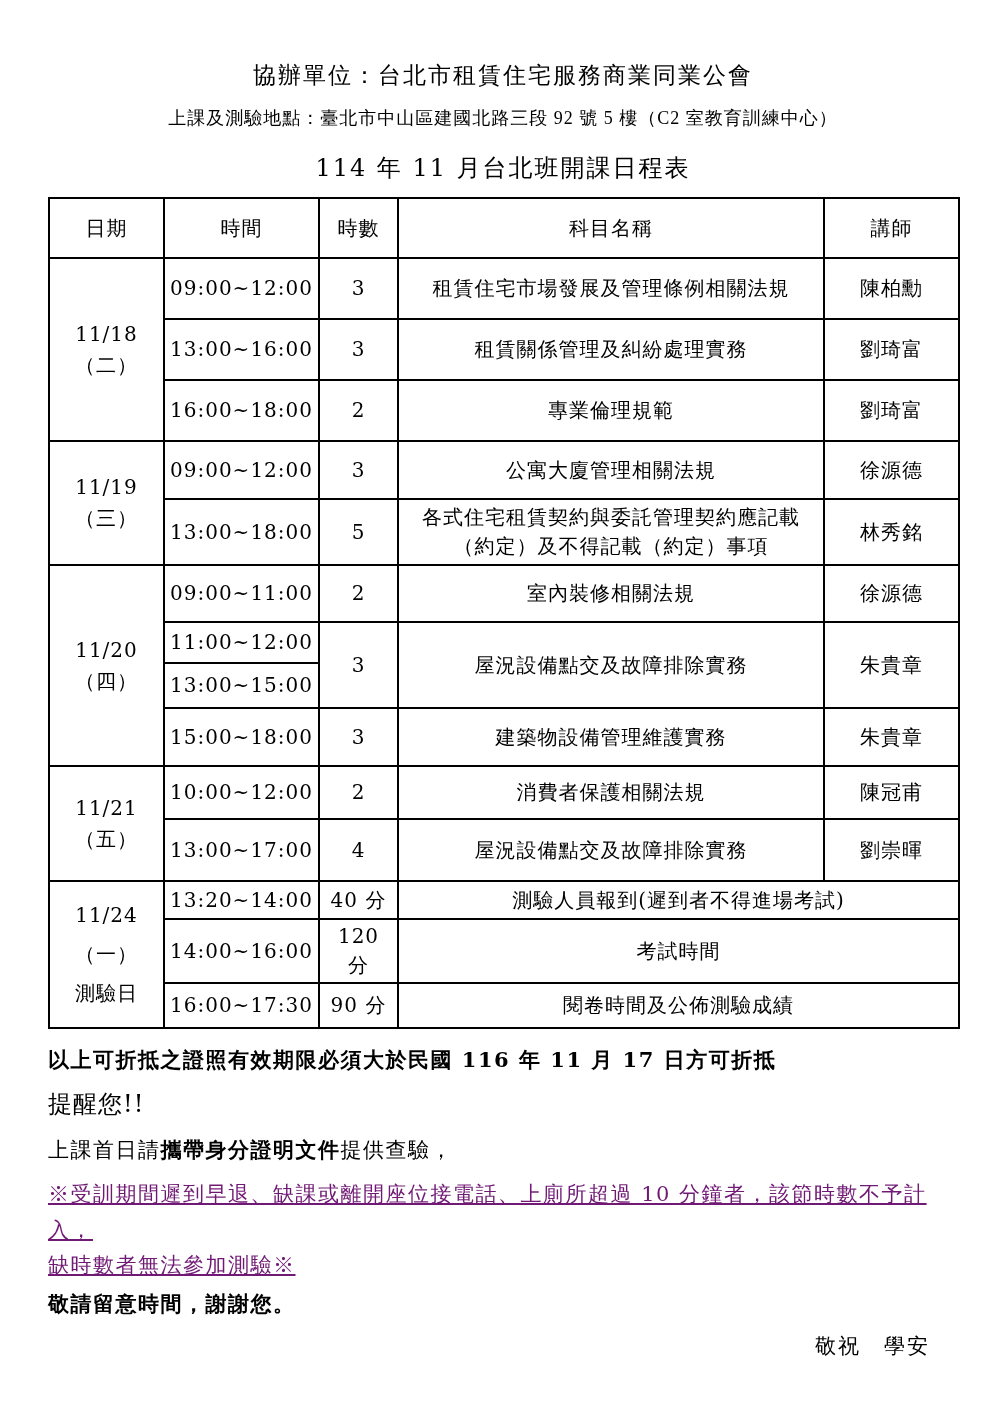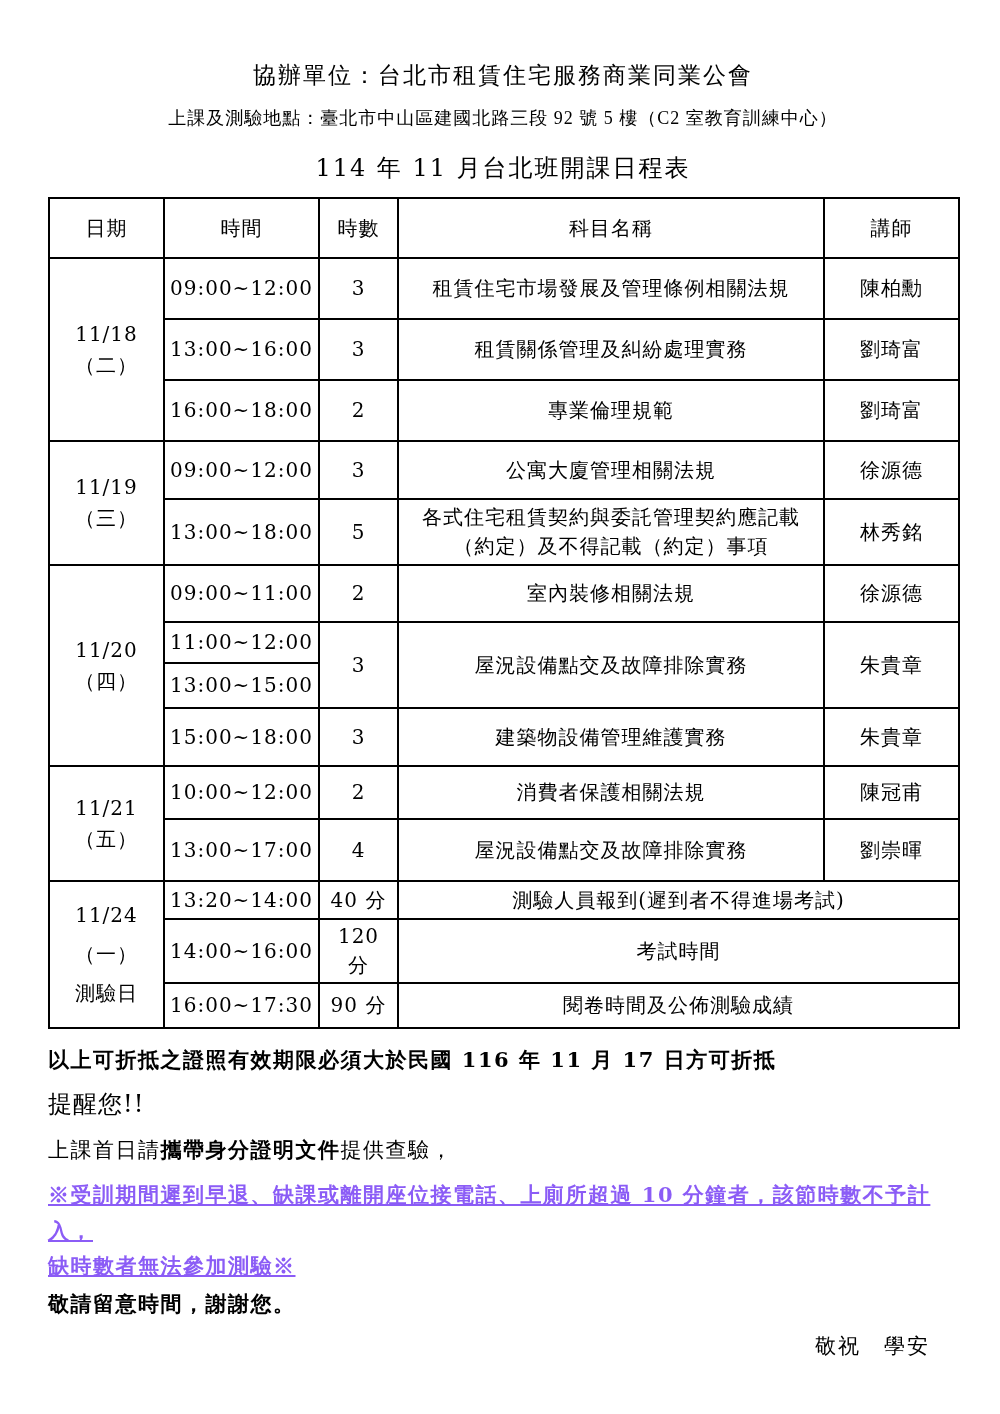--- a/index.html
+++ b/index.html
@@ -33,22 +33,22 @@
   td.datec .dline { line-height:1.55; }
   td.datec.exam .dline { line-height:1.95; }
   td.merged-act { text-align:center; letter-spacing:1px; }
 
   
   .notes { margin-top:17px; }
   .n-validity { font-size:21px; font-weight:bold; letter-spacing:1.5px; margin:0 0 14px 0; }
   .n-remind  { font-size:24px; letter-spacing:1px; margin:0 0 16px 0; }
   .n-id      { font-size:21px; letter-spacing:1.5px; margin:0 0 13px 0; }
   .n-id b    { letter-spacing:1.5px; }
-  .n-warn    { font-size:21px; font-weight:bold; letter-spacing:1.5px;
-               color:#8b5cf6; margin:0 0 5px 0; line-height:1.7; }
+  .n-warn    { font-size:21px; font-weight:normal; letter-spacing:1.5px;
+               color:#701a75; margin:0 0 5px 0; line-height:1.7; }
   .n-warn span { text-decoration:underline; }
   .n-attn    { font-size:21px; font-weight:bold; letter-spacing:1.5px; margin:6px 0 0 0; }
   .n-close   { font-size:21px; letter-spacing:2px; text-align:right;
                padding-right:28px; margin:14px 0 0 0; }
 </style>
 </head>
 <body>
 
 <div class="page">
 

